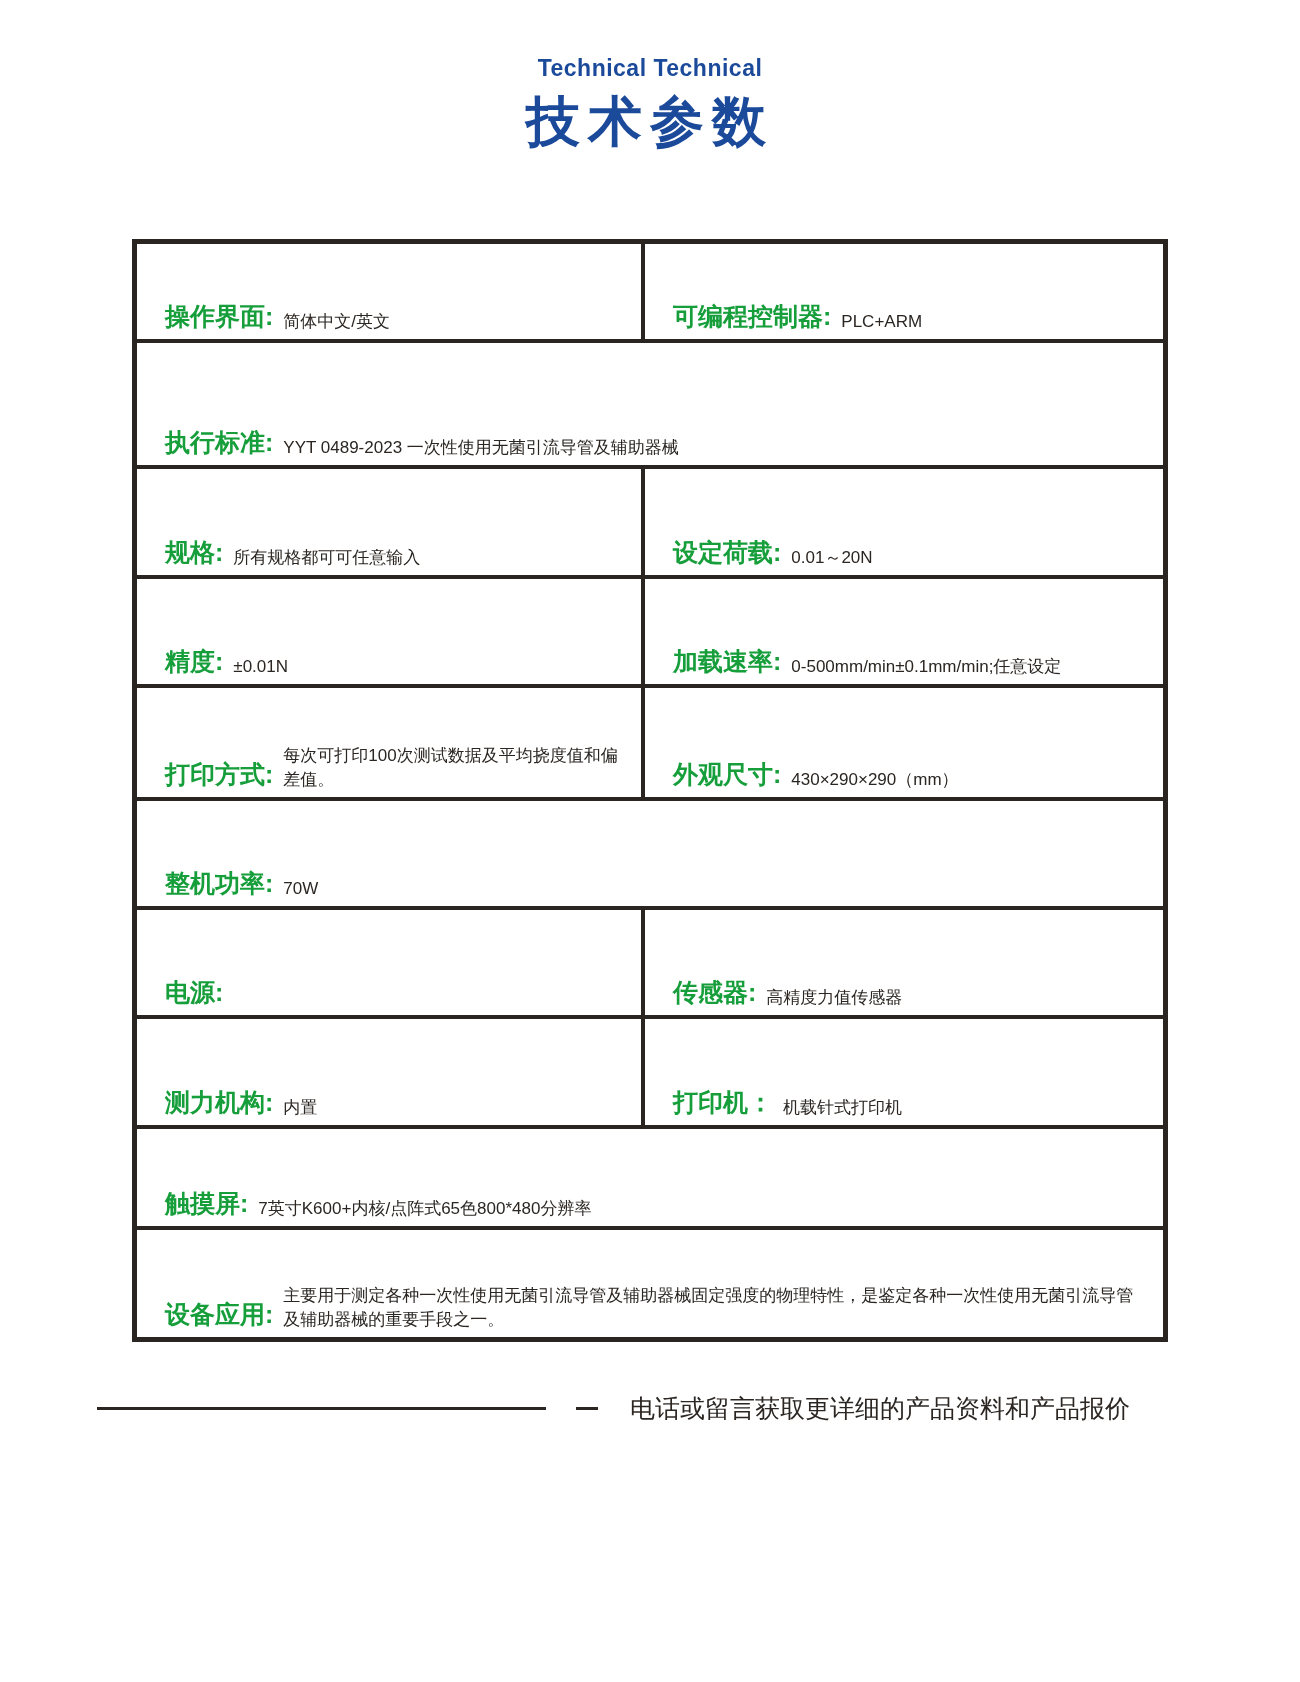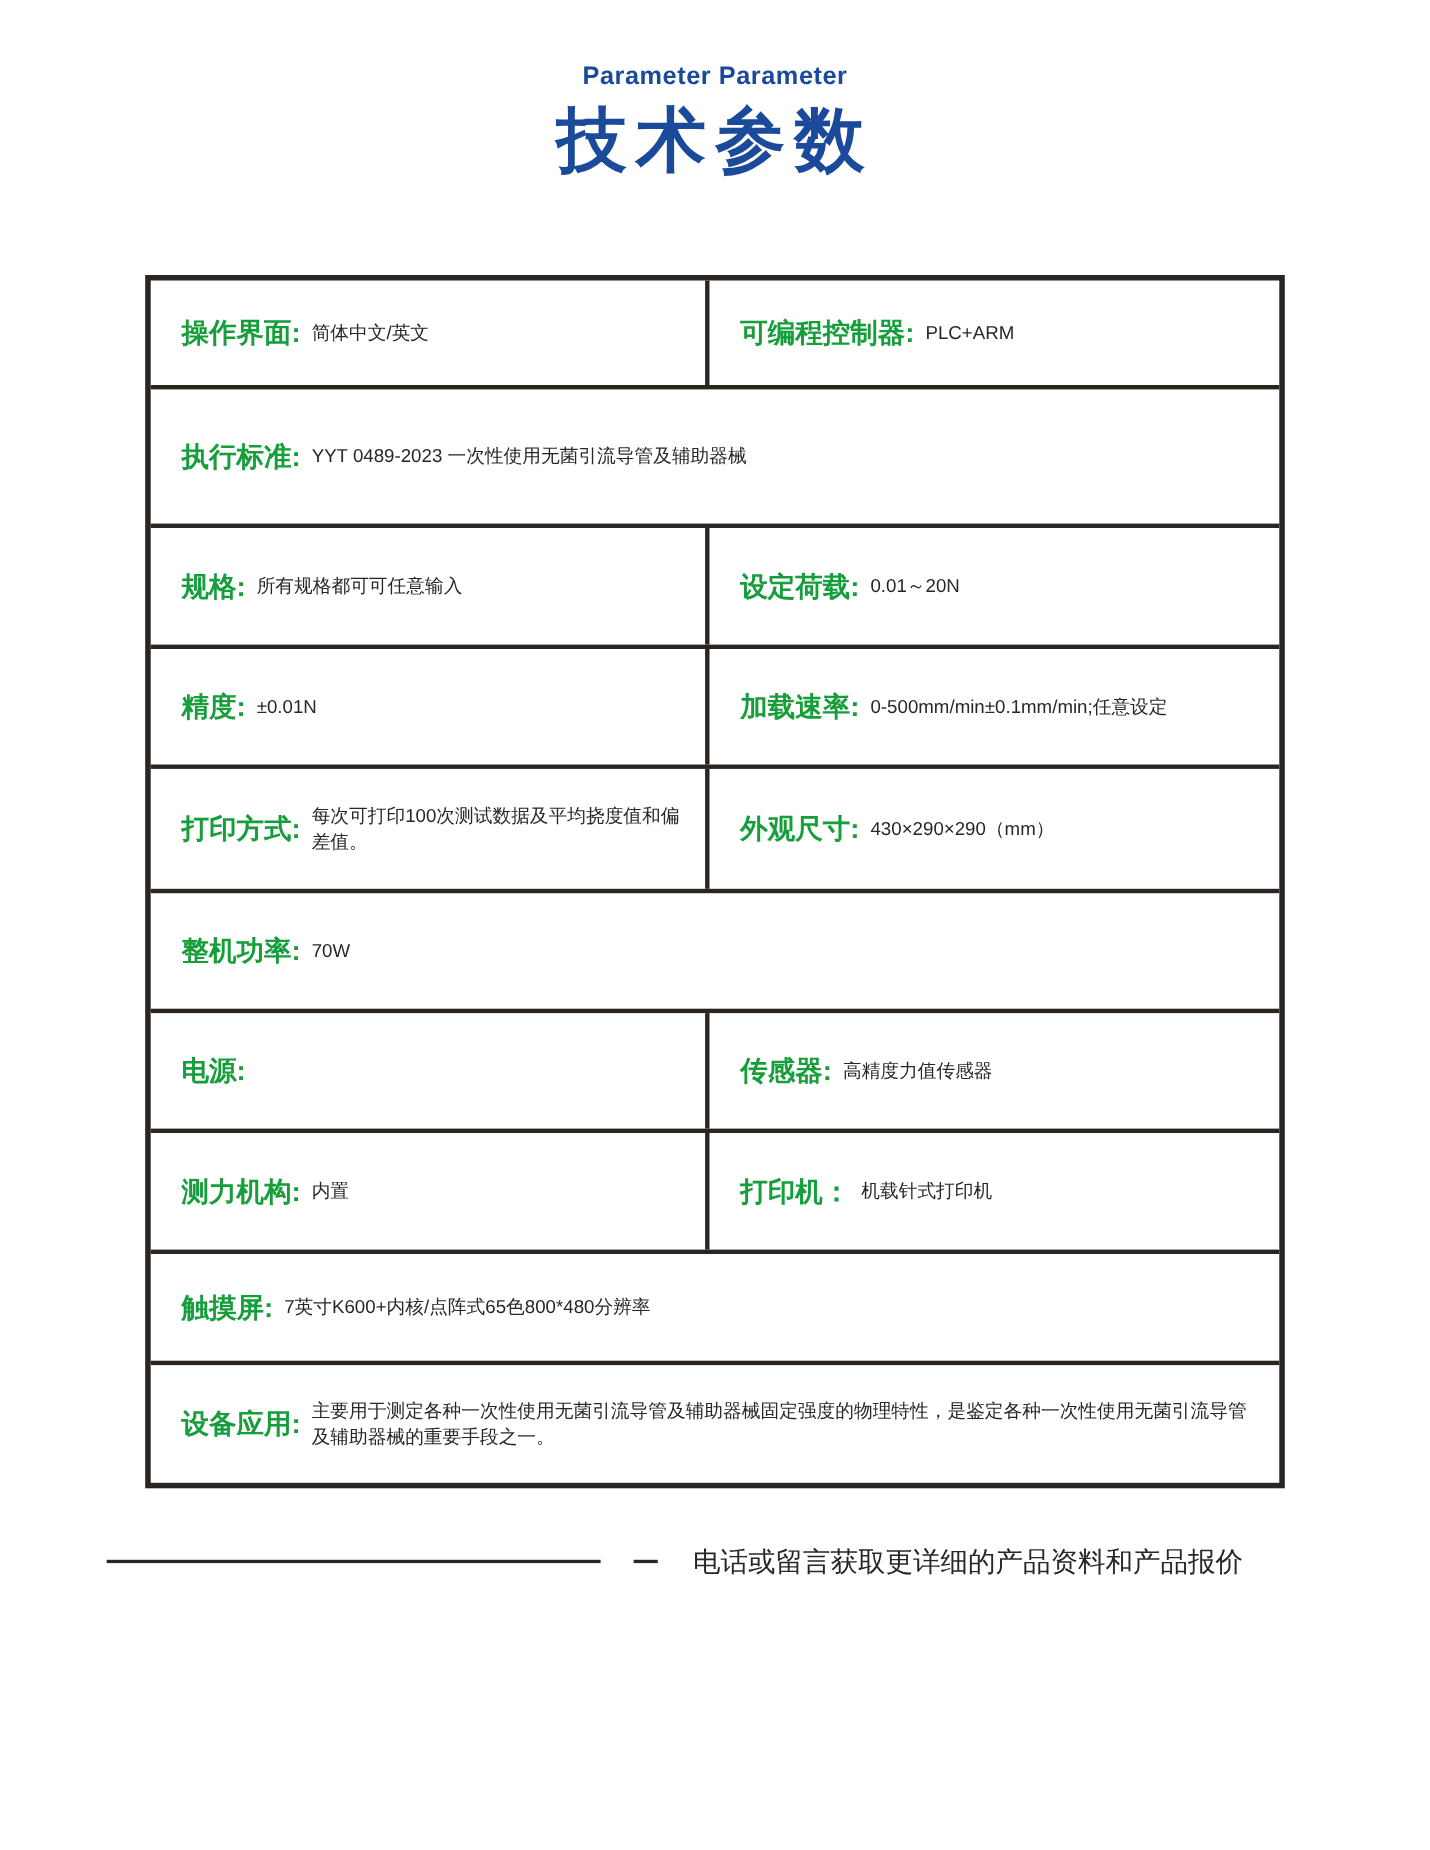--- a/index.html
+++ b/index.html
@@ -23,39 +23,39 @@
 
   .header { text-align: center; padding-top: 55px; }
   .subtitle {
     color: var(--blue);
     font-size: 23px;
     font-weight: bold;
     letter-spacing: 0.5px;
   }
   .title {
     color: var(--blue);
-    font-size: 64px;
+    font-size: 54px;
     font-weight: 900;
     letter-spacing: 8px;
     margin-top: 10px;
     line-height: 1.1;
   }
 
   .param-table {
     width: 1036px;
     margin: 88px auto 0 auto;
     border: 5px solid var(--border);
     box-sizing: border-box;
     background: #fff;
   }
   .p-row { display: flex; border-top: 4px solid var(--border); }
   .p-row:first-child { border-top: none; }
   .p-cell {
     display: flex;
-    align-items: center;
+    align-items: flex-end;
     padding: 6px 22px 6px 28px;
     box-sizing: border-box;
   }
   .p-cell.left { width: 508px; border-right: 4px solid var(--border); }
   .p-cell.right { flex: 1; }
   .p-cell.full { width: 100%; }
   .p-label {
     color: var(--green);
     font-weight: bold;
     font-size: 25px;
@@ -81,21 +81,21 @@
     font-size: 25px;
     color: var(--dark);
     margin-left: 16px;
     white-space: nowrap;
   }
 </style>
 </head>
 <body>
 
 <div class="header">
-  <div class="subtitle">Parameter Parameter</div>
+  <div class="subtitle">Technical Technical</div>
   <div class="title">技术参数</div>
 </div>
 
 <div class="param-table">
 
   <div class="p-row" style="min-height:95px">
     <div class="p-cell left">
       <span class="p-label">操作界面:</span>
       <span class="p-value">简体中文/英文</span>
     </div>

